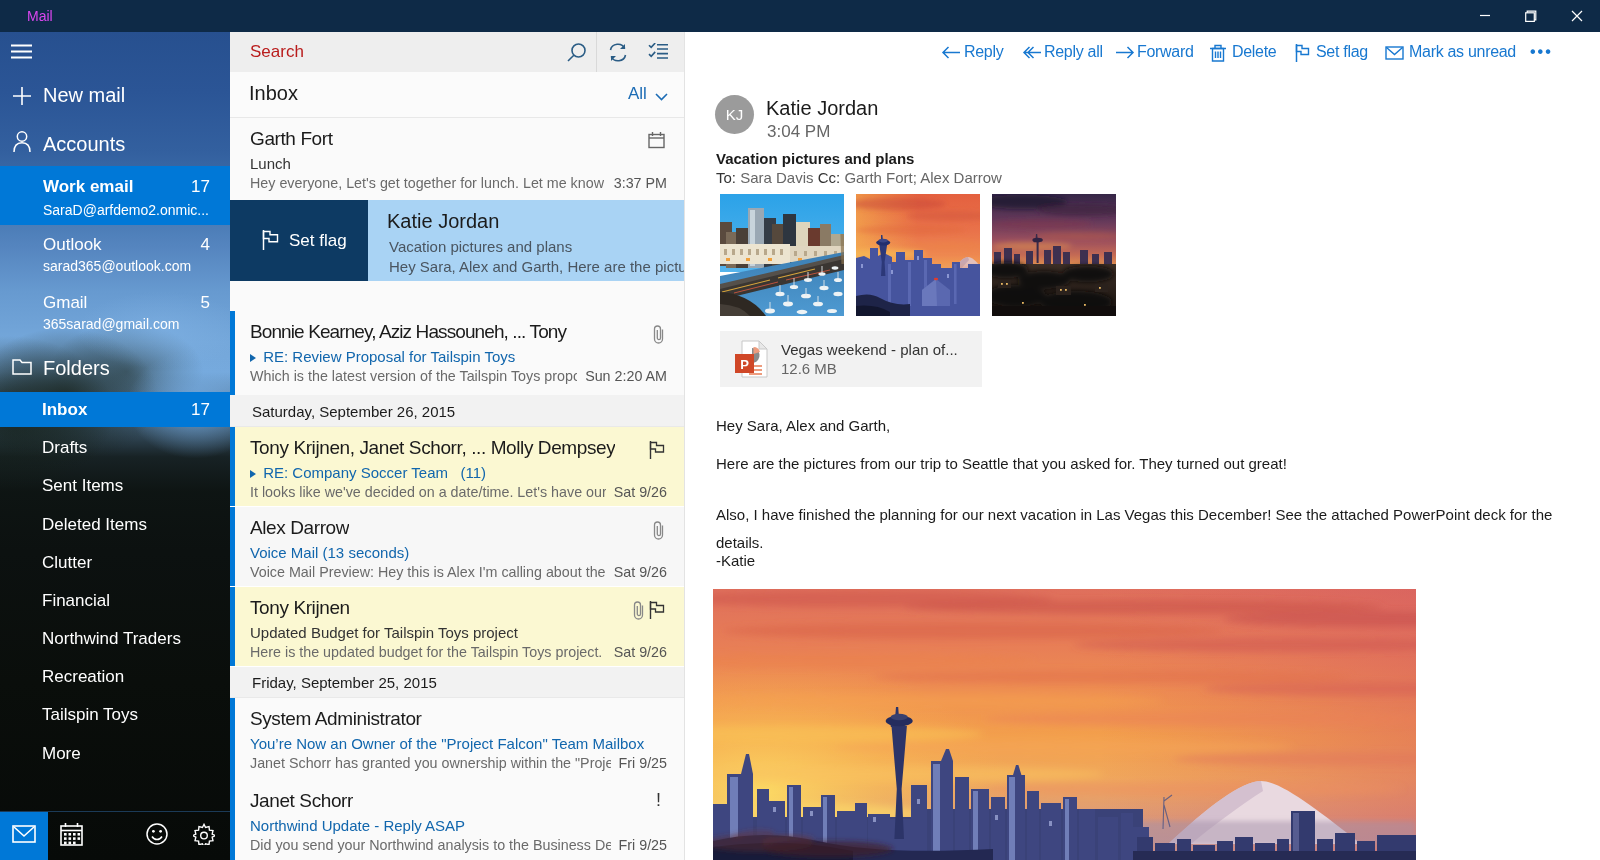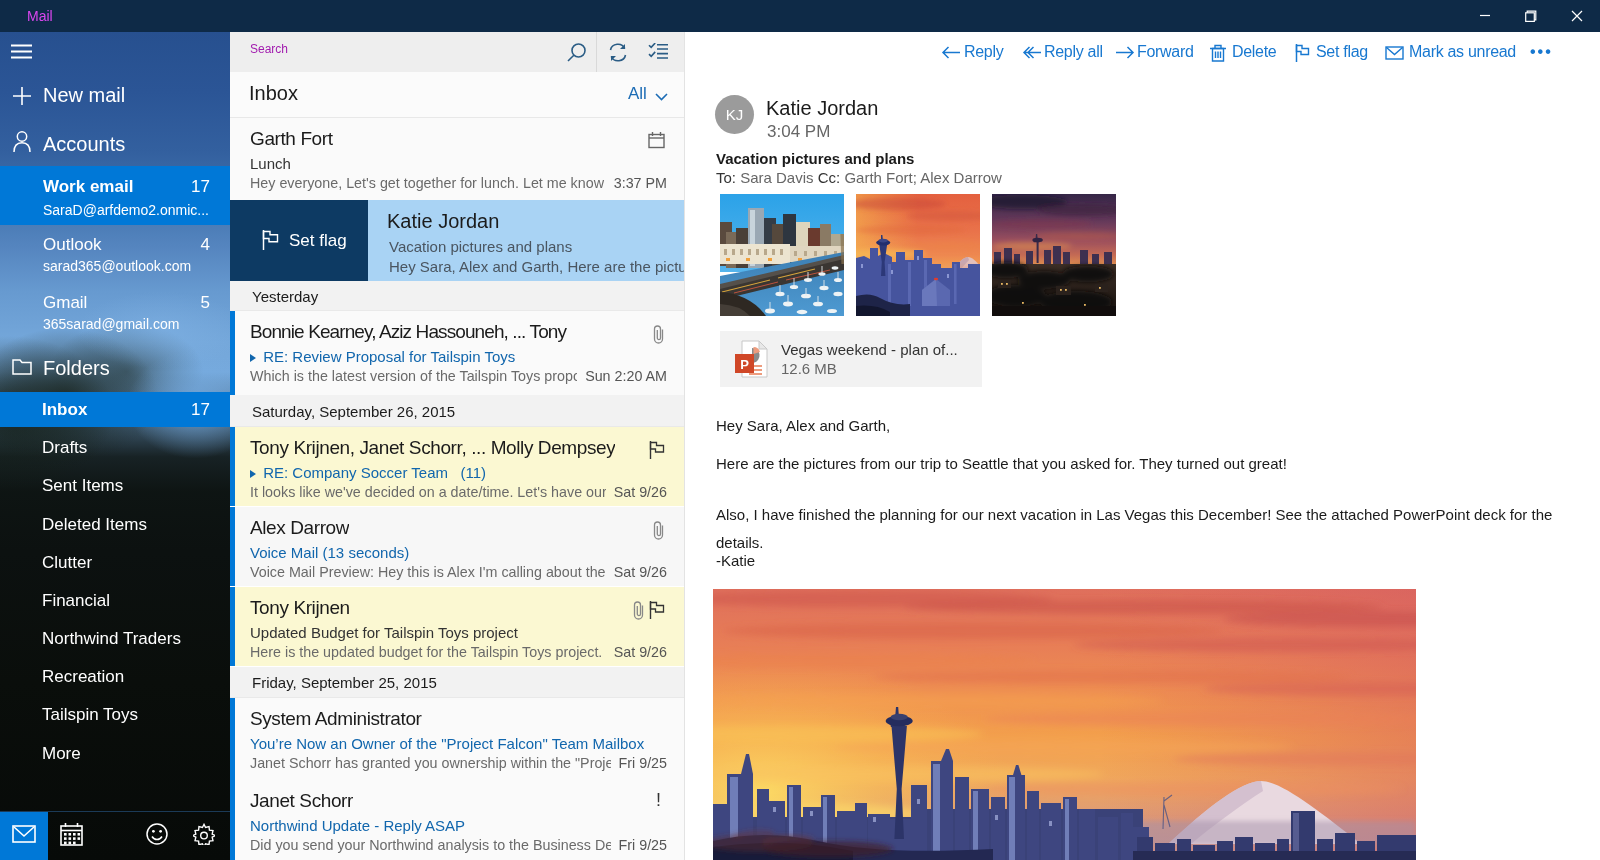--- a/index.html
+++ b/index.html
@@ -31,21 +31,21 @@
 .acct-n { position:absolute; right:20px; font-size:17px; color:#fff; }
 .folder { position:absolute; left:42px; font-size:17px; color:#fff; }
 .selrow { position:absolute; left:0; width:230px; background:#0078d7; }
 .bottombar { position:absolute; left:0; top:779px; width:230px; height:49px;
   border-top:1px solid rgba(40,90,140,.6); }
 .bb-mail { position:absolute; left:0; top:0; width:48px; height:49px; background:#0078d7; }
 
 .list { position:absolute; left:230px; top:32px; width:455px; height:828px;
   background:#fafafa; border-right:1px solid #e3e3e3; overflow:hidden; }
 .searchrow { position:absolute; left:0; top:0; width:455px; height:40px; background:#eeeeee; }
-.searchrow .stx { position:absolute; left:20px; top:10px; font-size:12px; color:#a21caf; }
+.searchrow .stx { position:absolute; left:20px; top:10px; font-size:17px; color:#b91c1c; }
 .sep-v { position:absolute; left:366px; top:0; width:1px; height:40px; background:#d9d9d9; }
 .inboxrow { position:absolute; left:0; top:40px; width:455px; height:46px; background:#fbfbfb;
   border-bottom:1px solid #e8e8e8; }
 .inboxrow .ib { position:absolute; left:19px; top:10px; font-size:20px; color:#1b1b1b; }
 .inboxrow .all { position:absolute; left:398px; top:12px; font-size:17px; color:#1c6cb5; }
 .mailitem { position:absolute; left:0; width:455px; background:#fafafa; }
 .mi-bar { position:absolute; left:0; top:0; width:5px; height:100%; background:#0078d7; }
 .mi-name { position:absolute; left:20px; top:10px; font-size:19px; letter-spacing:-.4px; color:#1b1b1b; white-space:nowrap;
   overflow:hidden; max-width:395px; }
 .mi-subj { position:absolute; left:20px; top:37px; font-size:15px; white-space:nowrap; overflow:hidden; max-width:400px; }
@@ -219,23 +219,20 @@
           <path d="M1.5 0 v20" stroke="#fff" stroke-width="1.5"></path>
           <path d="M1.5 1.5 h6.5 v3.2 h7.5 v7 h-8.5 v-3.2 h-5.5 z" fill="none" stroke="#fff" stroke-width="1.4"></path>
         </svg>
       <div style="position:absolute;left:59px;top:31px;font-size:17px;color:#fff">Set flag</div>
     </div>
     <div style="position:absolute;left:157px;top:10px;font-size:20px;color:#1b1b1b">Katie Jordan</div>
     <div style="position:absolute;left:159px;top:38px;font-size:15px;color:#4a5560">Vacation pictures and plans</div>
     <div style="position:absolute;left:159px;top:58px;font-size:15px;color:#4a5560;white-space:nowrap;overflow:hidden;width:296px">Hey Sara, Alex and Garth, Here are the pictures from</div>
   </div>
 
-  <div class="datesep" style="top:249px;height:30px">
-      <span>Yesterday</span>
-    </div>
 
   <div class="mailitem" style="top:279px;height:84px">
     <div class="mi-bar"></div>
     <div class="mi-name" style="max-width:322px;letter-spacing:-.9px">Bonnie Kearney, Aziz Hassouneh, ... Tony Krijnen</div>
     <svg class="mi-icons" width="14" height="19" viewBox="0 0 14 19">
         <path d="M11.5 4.5 v9.5 a4 4 0 0 1-8 0 V4 a3 3 0 0 1 6 0 v9 a1.6 1.6 0 0 1-3.2 0 V5" fill="none" stroke="#888" stroke-width="1.3"></path>
       </svg>
     <div class="mi-subj blue"><span class="tri"></span> RE: Review Proposal for Tailspin Toys</div>
     <div class="mi-bot">
         <div class="mi-prev">Which is the latest version of the Tailspin Toys proposal?</div>

